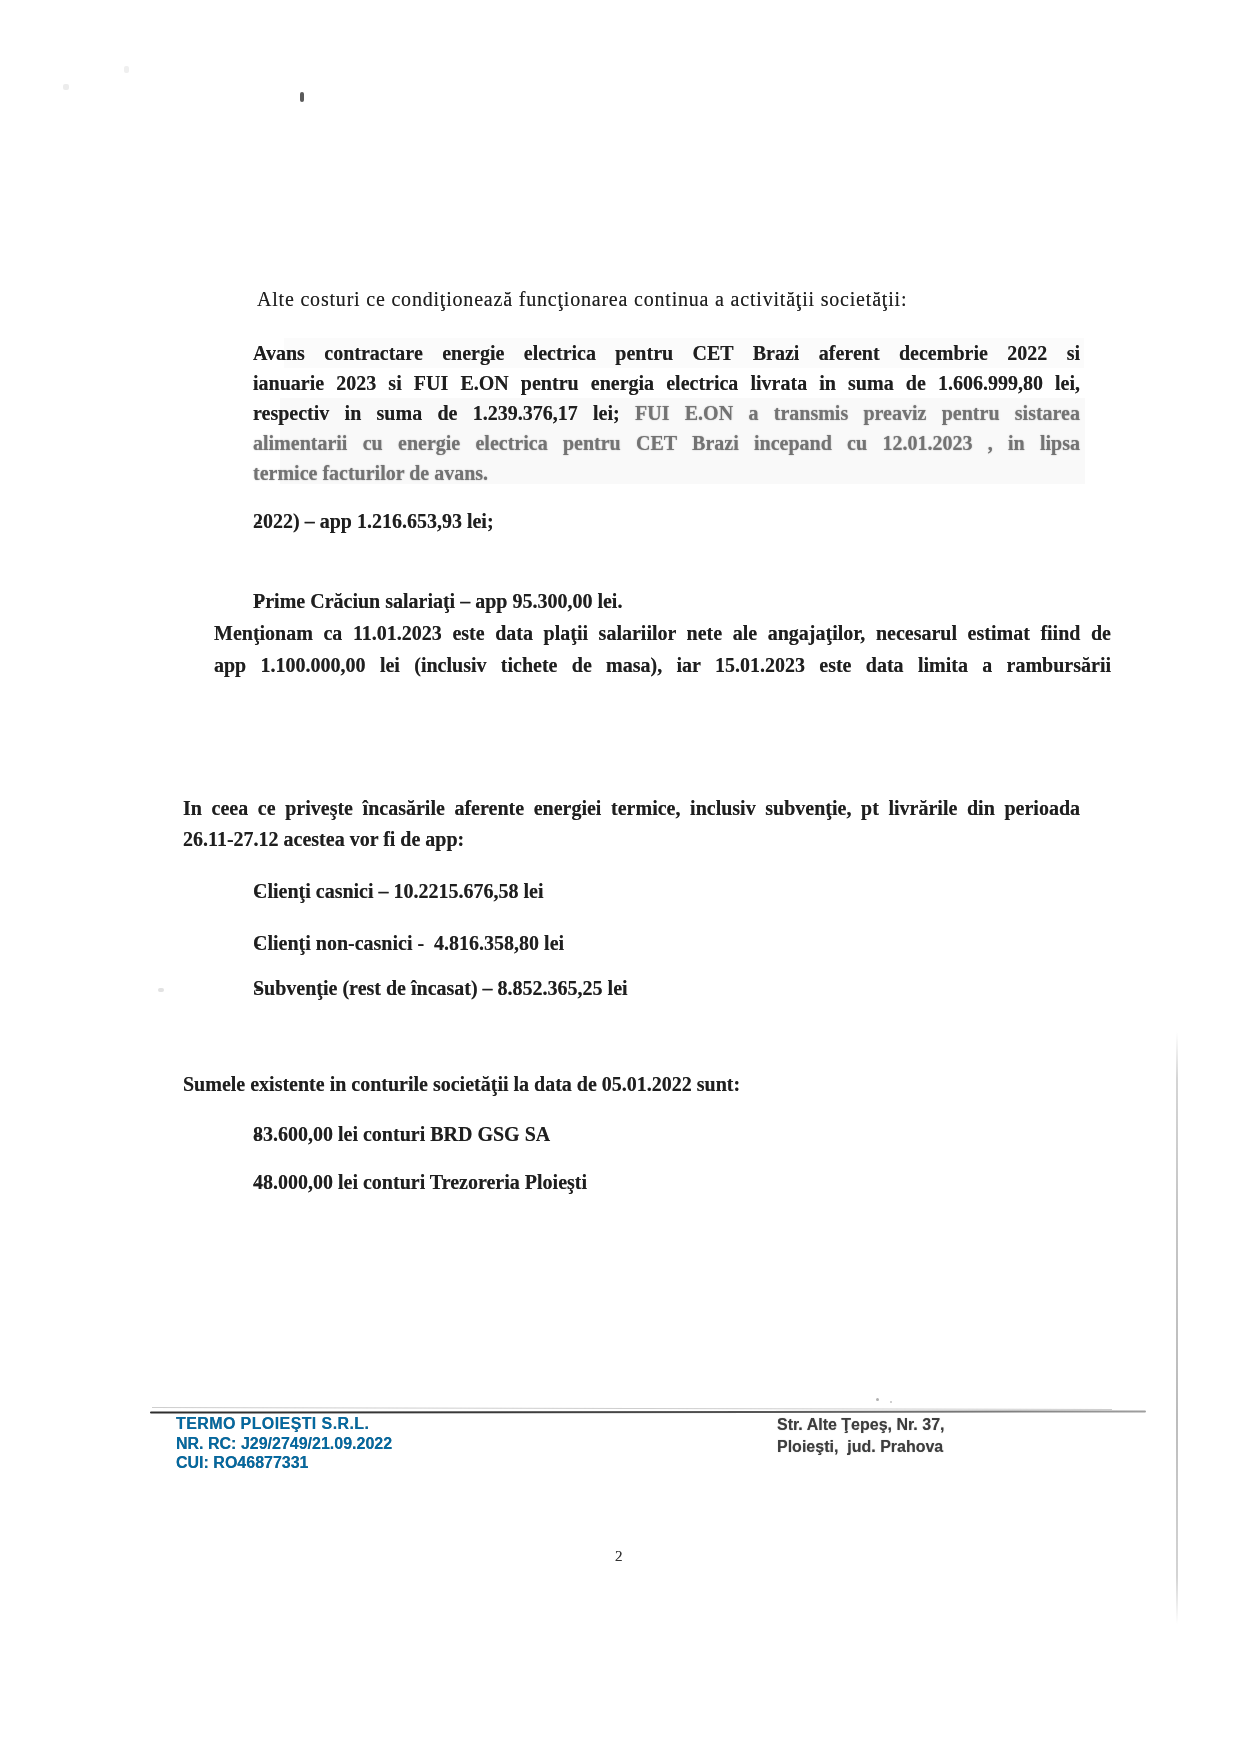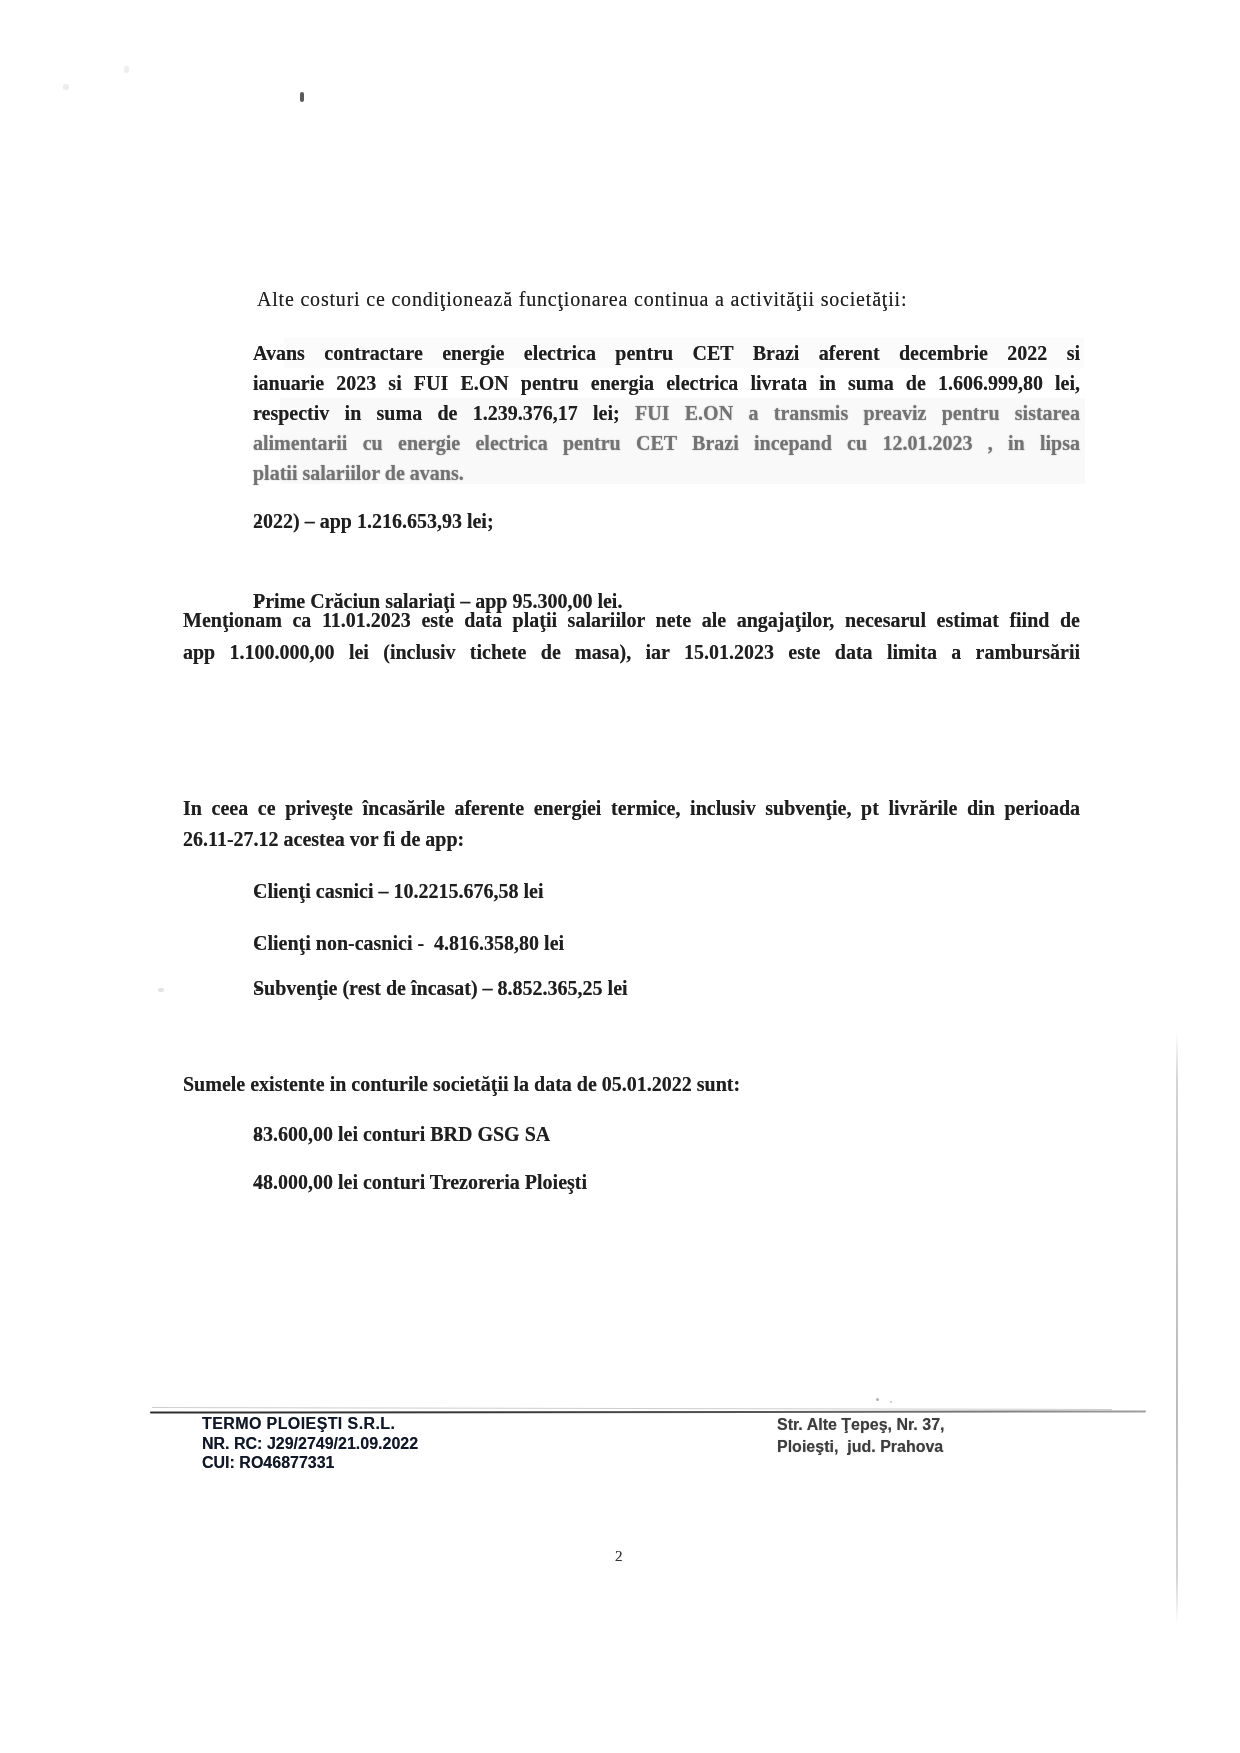--- a/index.html
+++ b/index.html
@@ -17,22 +17,22 @@
   .tint{position:absolute;background:rgba(120,120,120,.045);}
   .speck{position:absolute;border-radius:2px;}
   .hline{position:absolute;left:150px;width:996px;height:2px;
          background:linear-gradient(to right,#2e2e2e 0%,#3a3a3a 35%,#555 60%,#7d7d7d 85%,#9f9f9f 100%);
          transform:rotate(-.06deg);border-radius:1px;}
   .hline-echo{position:absolute;left:152px;width:960px;height:1px;background:#bdbdbd;
          transform:rotate(.12deg);opacity:.75;}
   .vline{position:absolute;left:1176px;top:1032px;width:2px;height:592px;
          background:linear-gradient(to bottom,rgba(180,180,180,0) 0%,rgba(178,178,178,.55) 8%,
                     #c6c6c6 30%,#bcbcbc 65%,rgba(170,170,170,.5) 92%,rgba(180,180,180,0) 100%);}
-  .footer-left{left:202px;font-family:"Liberation Sans", sans-serif;font-size:16px;line-height:19.5px;
-               color:#0f172a;text-shadow:0 0 .6px rgba(30,30,30,.6);}
+  .footer-left{left:176px;font-family:"Liberation Sans", sans-serif;font-size:16px;line-height:19.5px;
+               color:#0369a1;text-shadow:0 0 .6px rgba(30,30,30,.6);}
   .footer-left .company{font-weight:700;letter-spacing:.4px;}
   .footer-right{left:777px;font-family:"Liberation Sans", sans-serif;font-size:16px;line-height:21.5px;
                color:#3d3d3d;text-shadow:0 0 .8px rgba(70,70,70,.6);}
   .pagenum{left:615px;top:1547px;font-size:15px;line-height:18px;color:#333;}
 </style>
 </head>
 <body>
 
 <div class="page">
 
@@ -46,34 +46,34 @@
   <div class="tint" style="left:284px;top:338px;width:800px;height:30px;background:rgba(120,120,120,.03);"></div>
 
   <div class="block heading" style="top:284px;">Alte costuri ce condiţionează funcţionarea continua a activităţii societăţii:</div>
 
   <div class="block bullet" style="top:338px;line-height:30px;">
     <span class="marker">-</span>
     <div class="line just">Avans contractare energie electrica pentru CET Brazi aferent decembrie 2022 si</div>
     <div class="line just">ianuarie 2023 si FUI E.ON pentru energia electrica livrata in suma de 1.606.999,80 lei,</div>
     <div class="line just"><span>respectiv in suma de 1.239.376,17 lei; </span><span class="faded">FUI E.ON a transmis preaviz pentru sistarea</span></div>
     <div class="line just faded">alimentarii cu energie electrica pentru CET Brazi incepand cu 12.01.2023 , in lipsa</div>
-    <div class="line faded">platii salariilor de avans.</div>
+    <div class="line faded">termice facturilor de avans.</div>
   </div>
 
   <div class="block bullet" style="top:506px;line-height:30px;">
     <span class="marker">-</span>
     <div class="line">2022) – app 1.216.653,93 lei;</div>
   </div>
 
   <div class="block bullet" style="top:586px;line-height:30px;">
     <span class="marker">-</span>
     <div class="line">Prime Crăciun salariaţi – app 95.300,00 lei.</div>
   </div>
 
-  <div class="block para" style="top:605px;line-height:31.5px;">
+  <div class="block para" style="top:618px;line-height:31.5px;margin-left:31px;">
     <div class="line just">Menţionam ca 11.01.2023 este data plaţii salariilor nete ale angajaţilor, necesarul estimat fiind de</div>
     <div class="line just">app 1.100.000,00 lei (inclusiv tichete de masa), iar 15.01.2023 este data limita a rambursării</div>
   </div>
 
   <div class="block para" style="top:793px;line-height:31px;">
     <div class="line just">In ceea ce priveşte încasările aferente energiei termice, inclusiv subvenţie, pt livrările din perioada</div>
     <div class="line">26.11-27.12 acestea vor fi de app:</div>
   </div>
 
   <div class="block bullet" style="top:876px;line-height:30px;">

